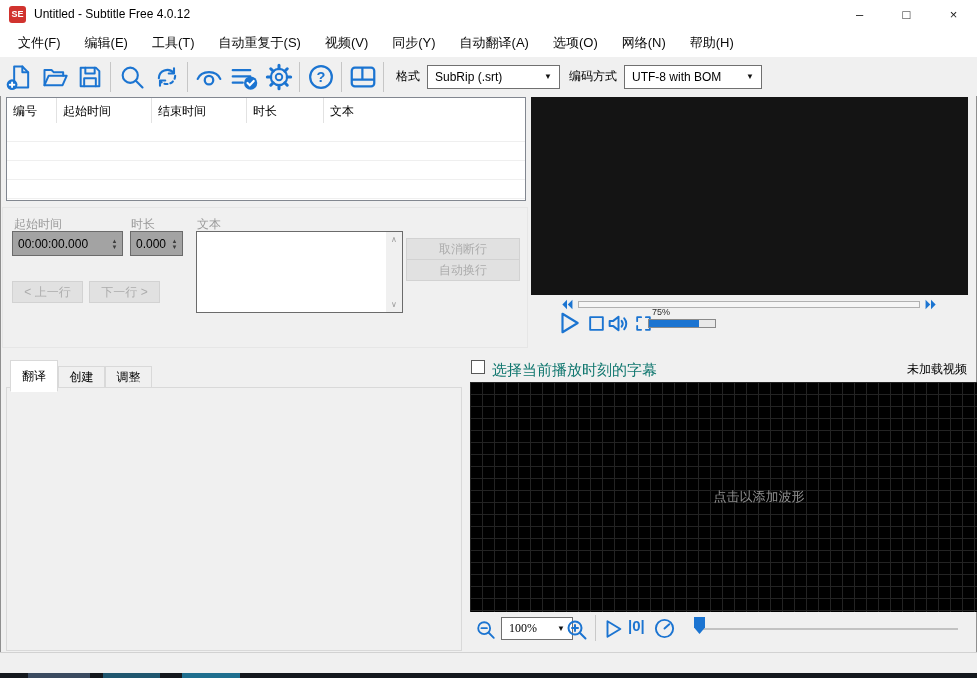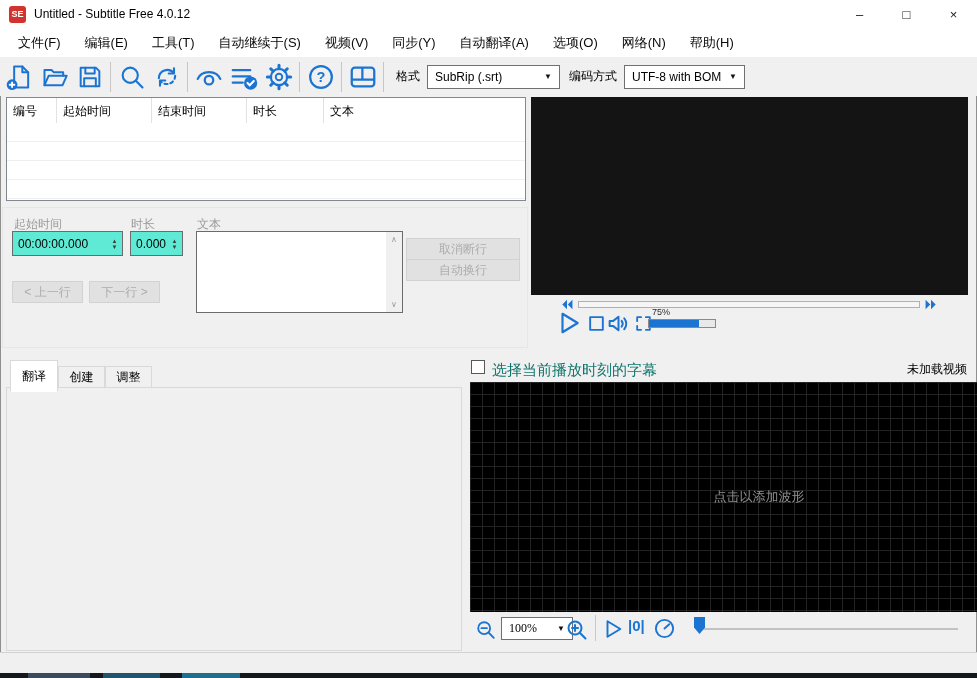--- a/index.html
+++ b/index.html
@@ -25,21 +25,21 @@
   svg{display:block;}
   
   .listview{position:absolute;left:6px;top:97px;width:520px;height:104px;background:#fff;border:1px solid #828790;box-sizing:border-box;}
   .lv-header{display:flex;height:25px;}
   .lv-col{font-size:12px;color:#000;padding:5px 4px 0 6px;border-right:1px solid #e2e2e2;box-sizing:border-box;}
   .lv-body{position:absolute;left:0;right:0;top:25px;bottom:0;
     background:repeating-linear-gradient(to bottom,#fff 0 18px,#efefef 18px 19px);}
   
   .editpanel{position:absolute;left:2px;top:207px;width:526px;height:141px;border:1px solid #e6e6e6;box-sizing:border-box;}
   .glabel{position:absolute;font-size:12px;color:#9b9b9b;white-space:nowrap;}
-  .spin{position:absolute;background:#5eead4;border:1px solid #6b6b6b;display:flex;font-size:12px;box-sizing:border-box;}
+  .spin{position:absolute;background:#a3a3a3;border:1px solid #6b6b6b;display:flex;font-size:12px;box-sizing:border-box;}
   .spin .val{flex:1;padding:5px 0 0 5px;color:#000;white-space:nowrap;overflow:hidden;}
   .spin .arrows{width:15px;display:flex;flex-direction:column;align-items:center;justify-content:center;gap:1px;font-size:6px;color:#3c3c3c;}
   .btn{position:absolute;display:flex;align-items:center;justify-content:center;font-size:12px;
     background:#ececec;border:1px solid #a3a3a3;color:#000;box-sizing:border-box;white-space:nowrap;}
   .btn.dis{background:#e1e1e1;border-color:#d2d2d2;color:#acacac;}
   .textbox{position:absolute;background:#fff;border:1px solid #6b6b6b;box-sizing:border-box;display:flex;}
   .textbox .sb{width:16px;margin-left:auto;background:#f0f0f0;display:flex;flex-direction:column;justify-content:space-between;align-items:center;padding:3px 0;font-size:8px;color:#9a9a9a;}
   
   .video{position:absolute;left:531px;top:97px;width:437px;height:198px;background:#141414;}
   .seektrack{position:absolute;left:578px;top:301px;width:342px;height:7px;background:#f5f5f5;border:1px solid #b0b0b0;box-sizing:border-box;}
@@ -88,21 +88,21 @@
       <div class="winbtn">–</div>
       <div class="winbtn">□</div>
       <div class="winbtn">×</div>
     </div>
   </div>
 
   <div class="menubar">
     <span class="menuitem">文件(F)</span>
     <span class="menuitem">编辑(E)</span>
     <span class="menuitem">工具(T)</span>
-    <span class="menuitem">自动继续于(S)</span>
+    <span class="menuitem">自动重复于(S)</span>
     <span class="menuitem">视频(V)</span>
     <span class="menuitem">同步(Y)</span>
     <span class="menuitem">自动翻译(A)</span>
     <span class="menuitem">选项(O)</span>
     <span class="menuitem">网络(N)</span>
     <span class="menuitem">帮助(H)</span>
   </div>
 
   <div class="toolbar">
     <div class="tbtn">
@@ -178,21 +178,21 @@
           <path d="M11.5 4.5v9.5M3 14h18"></path>
       </svg>
     </div>
     <div class="tsep"></div>
     <span class="tlabel">格式</span>
     <div class="combo" style="width:133px;">
       <span>SubRip (.srt)</span>
       <span class="arr">▼</span>
     </div>
     <span class="tlabel">编码方式</span>
-    <div class="combo" style="width:121px;">
+    <div class="combo" style="width:138px;">
       <span>UTF-8 with BOM</span>
       <span class="arr">▼</span>
     </div>
   </div>
 
   <div class="listview">
     <div class="lv-header">
       <div class="lv-col" style="width:50px;">编号</div>
       <div class="lv-col" style="width:95px;">起始时间</div>
       <div class="lv-col" style="width:95px;">结束时间</div>

